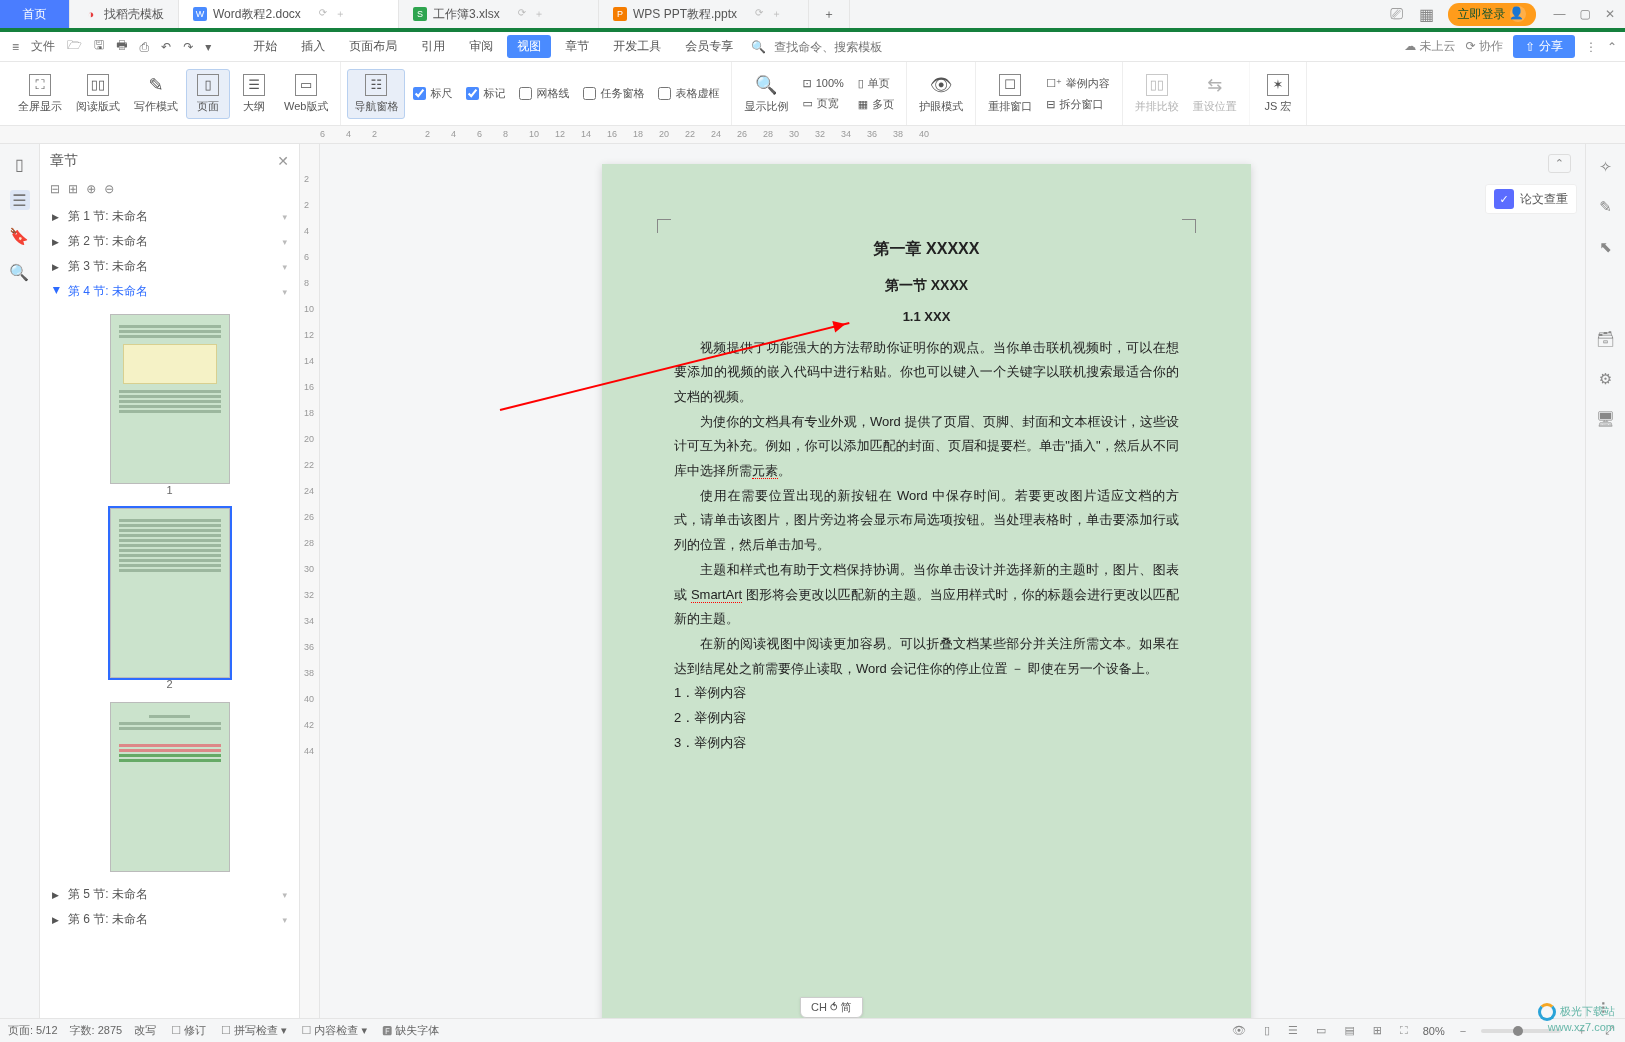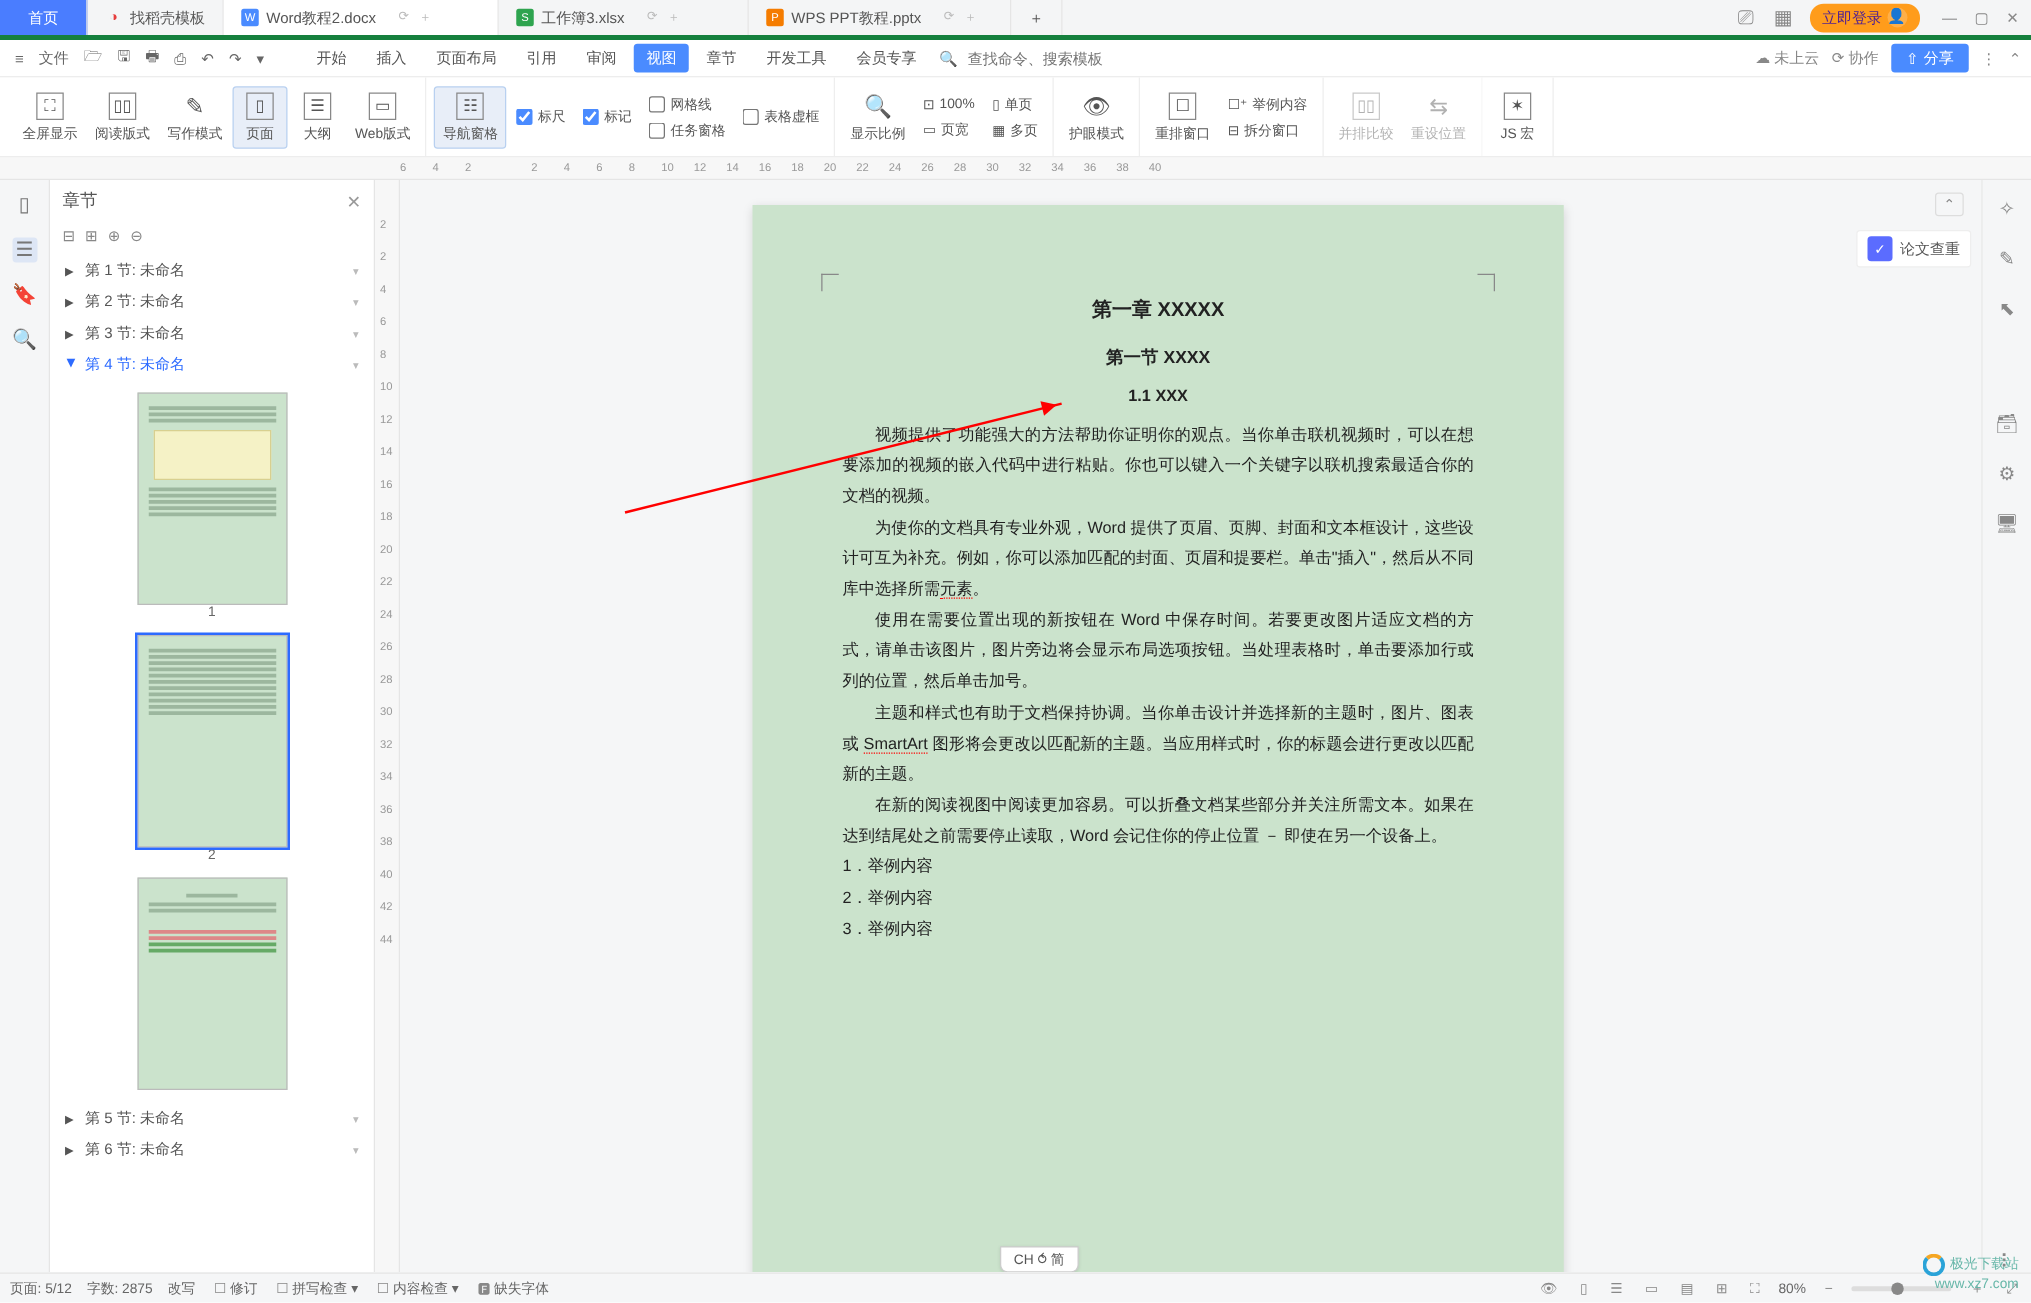--- a/index.html
+++ b/index.html
@@ -7,21 +7,21 @@
 
 
 .title-bar { height:32px; background:#f4f5f6; display:flex; align-items:stretch; border-bottom:4px solid #15803d; }
 .tab { display:flex; align-items:center; padding:0 14px; font-size:12px; color:#555; border-right:1px solid #e5e5e5; position:relative; gap:6px; min-width:80px; }
 .tab.home { background:#4a7dff; color:#fff; justify-content:center; min-width:70px; }
 .tab.active { background:#fff; }
 .tab .ico { width:14px; height:14px; display:inline-flex; align-items:center; justify-content:center; font-size:11px; }
 .tab-close-area { margin-left:12px; color:#bbb; font-size:10px; display:flex; gap:8px; }
 .title-spacer { flex:1; }
 .title-right { display:flex; align-items:center; gap:12px; padding:0 10px; }
-.login-btn { background:#ff9c1b; color:#4c1d95; font-size:12px; padding:3px 10px; border-radius:11px; display:flex; align-items:center; gap:4px; }
+.login-btn { background:#ff9c1b; color:#14532d; font-size:12px; padding:3px 10px; border-radius:11px; display:flex; align-items:center; gap:4px; }
 .title-ico { width:18px; height:18px; color:#888; display:flex; align-items:center; justify-content:center; }
 .win-ctl { display:flex; gap:14px; font-size:12px; color:#888; margin-left:6px; }
 
 
 .menu-row { height:30px; background:#fff; display:flex; align-items:center; padding:0 8px; border-bottom:1px solid #e7e7e7; gap:4px; font-size:12px; }
 .menu-row .qa { color:#666; padding:2px 4px; }
 .menu-row .mitem { padding:3px 10px; color:#555; }
 .menu-row .mitem.active { background:#4a8bff; color:#fff; border-radius:3px; }
 .menu-row .right { margin-left:auto; display:flex; align-items:center; gap:10px; }
 .share-btn { background:#4a8bff; color:#fff; padding:3px 12px; border-radius:3px; font-size:12px; display:flex; align-items:center; gap:4px; }
@@ -218,21 +218,21 @@
     <div style="display:flex;flex-direction:row;gap:2px;">
       <label class="chk">
           <input type="checkbox" checked="" style="">
           <span>标尺</span>
         </label>
       <label class="chk">
           <input type="checkbox" checked="" style="">
           <span>标记</span>
         </label>
     </div>
-    <div style="display:flex;flex-direction:column;gap:2px;">
+    <div style="display:flex;flex-direction:row;gap:2px;">
       <label class="chk">
           <input type="checkbox" style="">
           <span>网格线</span>
         </label>
       <label class="chk">
           <input type="checkbox" style="">
           <span>任务窗格</span>
         </label>
     </div>
     <div style="display:flex;flex-direction:column;gap:2px;">

